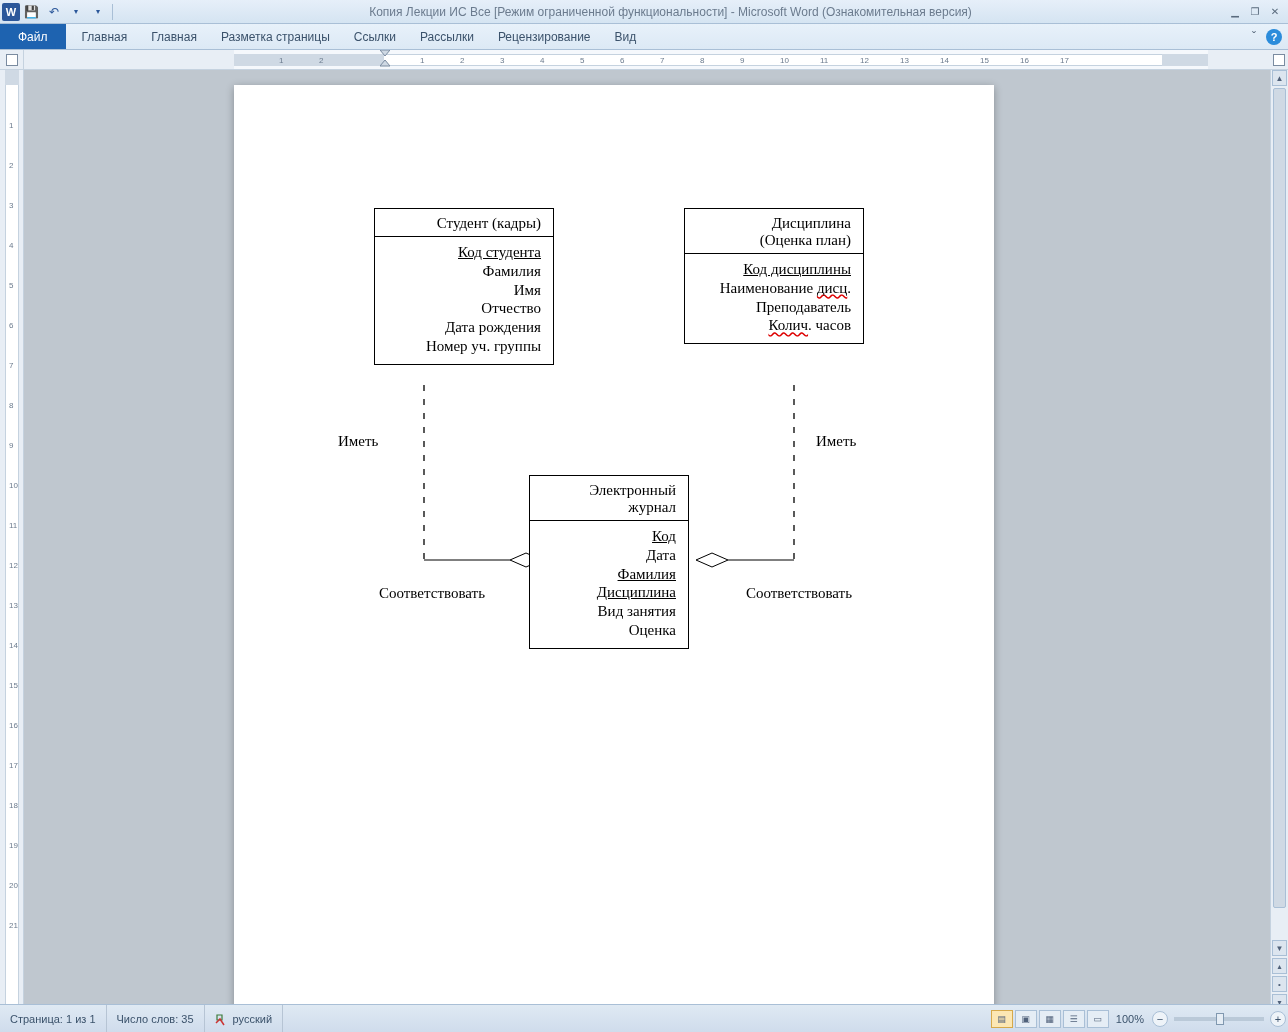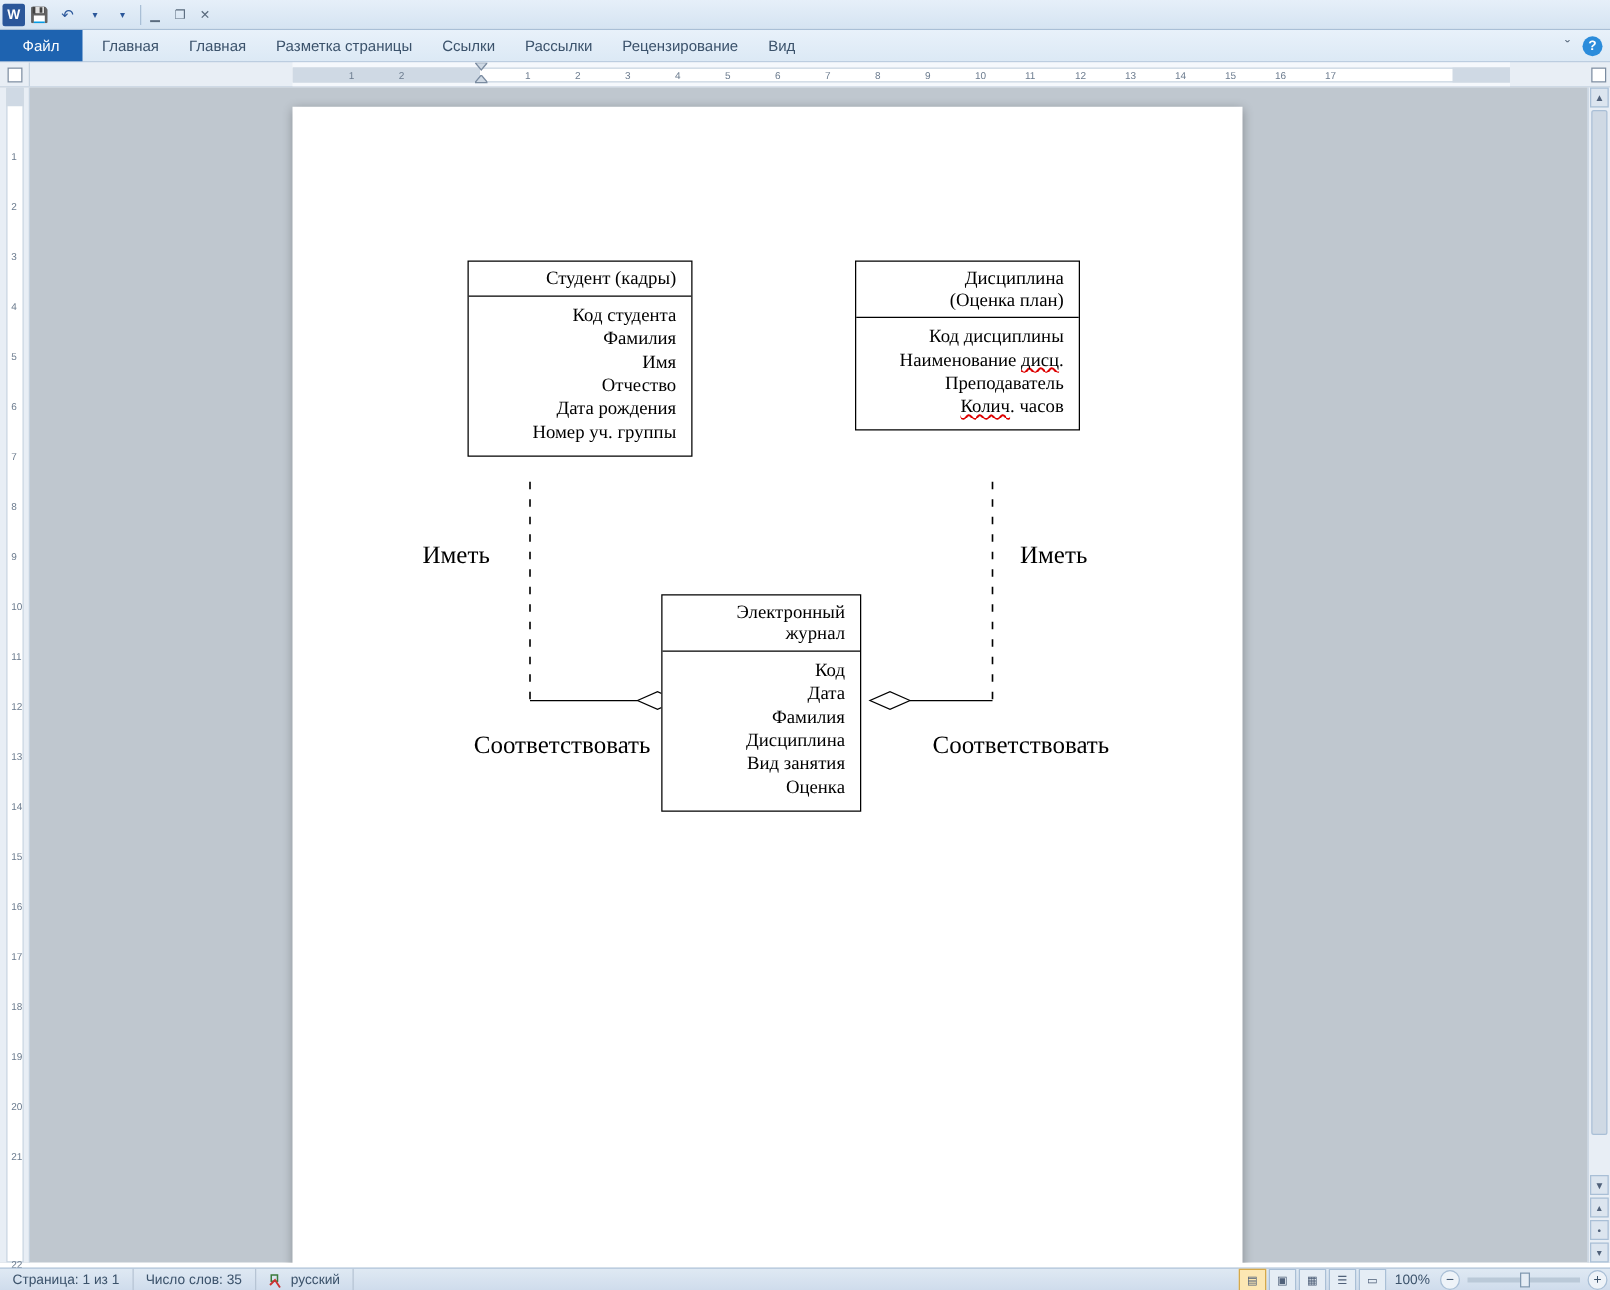--- a/index.html
+++ b/index.html
@@ -41,27 +41,27 @@
 .doc-area { flex: 1; overflow: auto; position: relative; text-align: right; }
 .page { position: absolute; left: 210px; top: 15px; width: 760px; height: 1050px; background: #fff; box-shadow: 0 2px 8px rgba(0,0,0,0.3); }
 .vscroll { width: 18px; background: #e8eef5; border-left: 1px solid #c5d2df; position: relative; }
 .vscroll-thumb { position: absolute; left: 2px; right: 2px; top: 18px; height: 820px; background: #cfd9e4; border: 1px solid #a9bfd6; border-radius: 2px; }
 .vscroll-btn { position: absolute; left: 1px; right: 1px; height: 16px; background: #dce5ef; border: 1px solid #a9bfd6; display: flex; align-items: center; justify-content: center; font-size: 8px; color: #50617a; cursor: pointer; }
 
 
 .entity { position: absolute; border: 1px solid #000; background: #fff; font-family: "Times New Roman", serif; font-size: 15px; }
 .entity-title { padding: 6px 12px 4px; border-bottom: 1px solid #000; }
 .entity-body { padding: 6px 12px 8px; line-height: 1.25; }
-.uline { }
+.uline { text-decoration: underline; }
 .squiggle { text-decoration: underline wavy #d00; text-decoration-skip-ink: none; }
-.dlabel { position: absolute; font-family: "Times New Roman", serif; font-size: 20px; }
+.dlabel { position: absolute; font-family: "Times New Roman", serif; font-size: 15px; }
 svg.connectors { position: absolute; left: 0; top: 0; width: 760px; height: 1050px; pointer-events: none; }
 
 
-.statusbar { position: absolute; bottom: 0; left: 0; right: 0; height: 18px; background: linear-gradient(#dfe9f3,#cfdcec); border-top: 1px solid #a9bfd6; display: flex; align-items: center; font-size: 11px; color: #3b526b; }
+.statusbar { position: absolute; bottom: 0; left: 0; right: 0; height: 28px; background: linear-gradient(#dfe9f3,#cfdcec); border-top: 1px solid #a9bfd6; display: flex; align-items: center; font-size: 11px; color: #3b526b; }
 .status-sect { padding: 0 10px; border-right: 1px solid #b6c4d4; height: 100%; display: flex; align-items: center; gap: 4px; }
 .status-right { margin-left: auto; display: flex; align-items: center; height: 100%; }
 .view-btn { width: 22px; height: 18px; margin: 0 1px; border: 1px solid #a9bfd6; background: #e5edf5; display: flex; align-items: center; justify-content: center; cursor: pointer; font-size: 9px; color: #50617a; }
 .view-btn.active { background: #fce7b3; border-color: #d6a94a; }
 .zoom-label { padding: 0 6px; }
 .zoom-btn { width: 16px; height: 16px; border: 1px solid #a9bfd6; background: #eef3f8; border-radius: 8px; display: flex; align-items: center; justify-content: center; cursor: pointer; font-size: 11px; margin: 0 2px; }
 .zoom-slider { width: 90px; height: 4px; background: #bac9d8; position: relative; margin: 0 4px; }
 .zoom-slider-thumb { position: absolute; top: -4px; left: 42px; width: 8px; height: 12px; background: #e5edf5; border: 1px solid #8098b0; }
 .lang-ico { width: 14px; height: 14px; display: inline-block; }
 </style>
@@ -78,20 +78,21 @@
         <span>↶</span>
       </div>
     <div class="qat-btn">
         <span style="font-size:8px;">▾</span>
       </div>
     <div class="qat-btn">
         <span style="font-size:8px;">▾</span>
       </div>
     <div style="width:1px;height:16px;background:#a9bfd6;margin:0 2px"></div>
   </div>
+  <div class="titlebar-center">Копия Лекции ИС Все [Режим ограниченной функциональности] - Microsoft Word (Ознакомительная версия)</div>
   <div class="titlebar-right">
     <div class="win-btn">
         <span>▁</span>
       </div>
     <div class="win-btn">
         <span>❐</span>
       </div>
     <div class="win-btn">
         <span>✕</span>
       </div>

